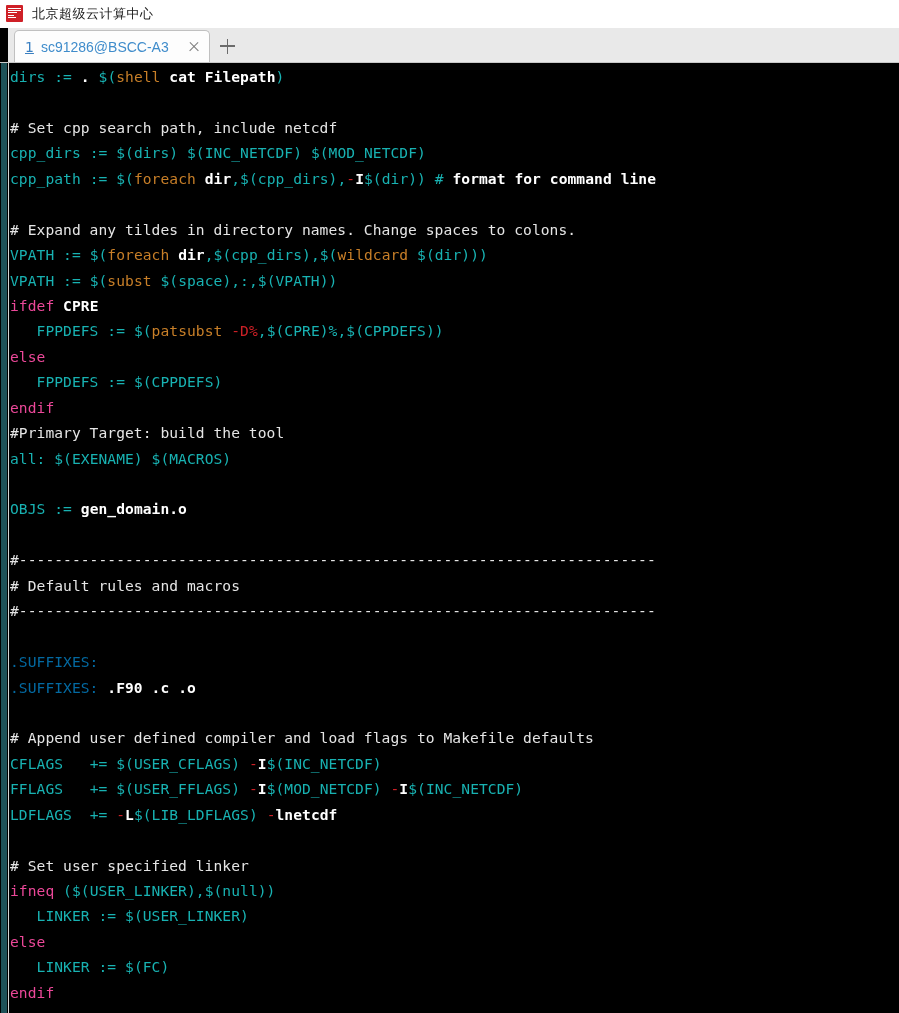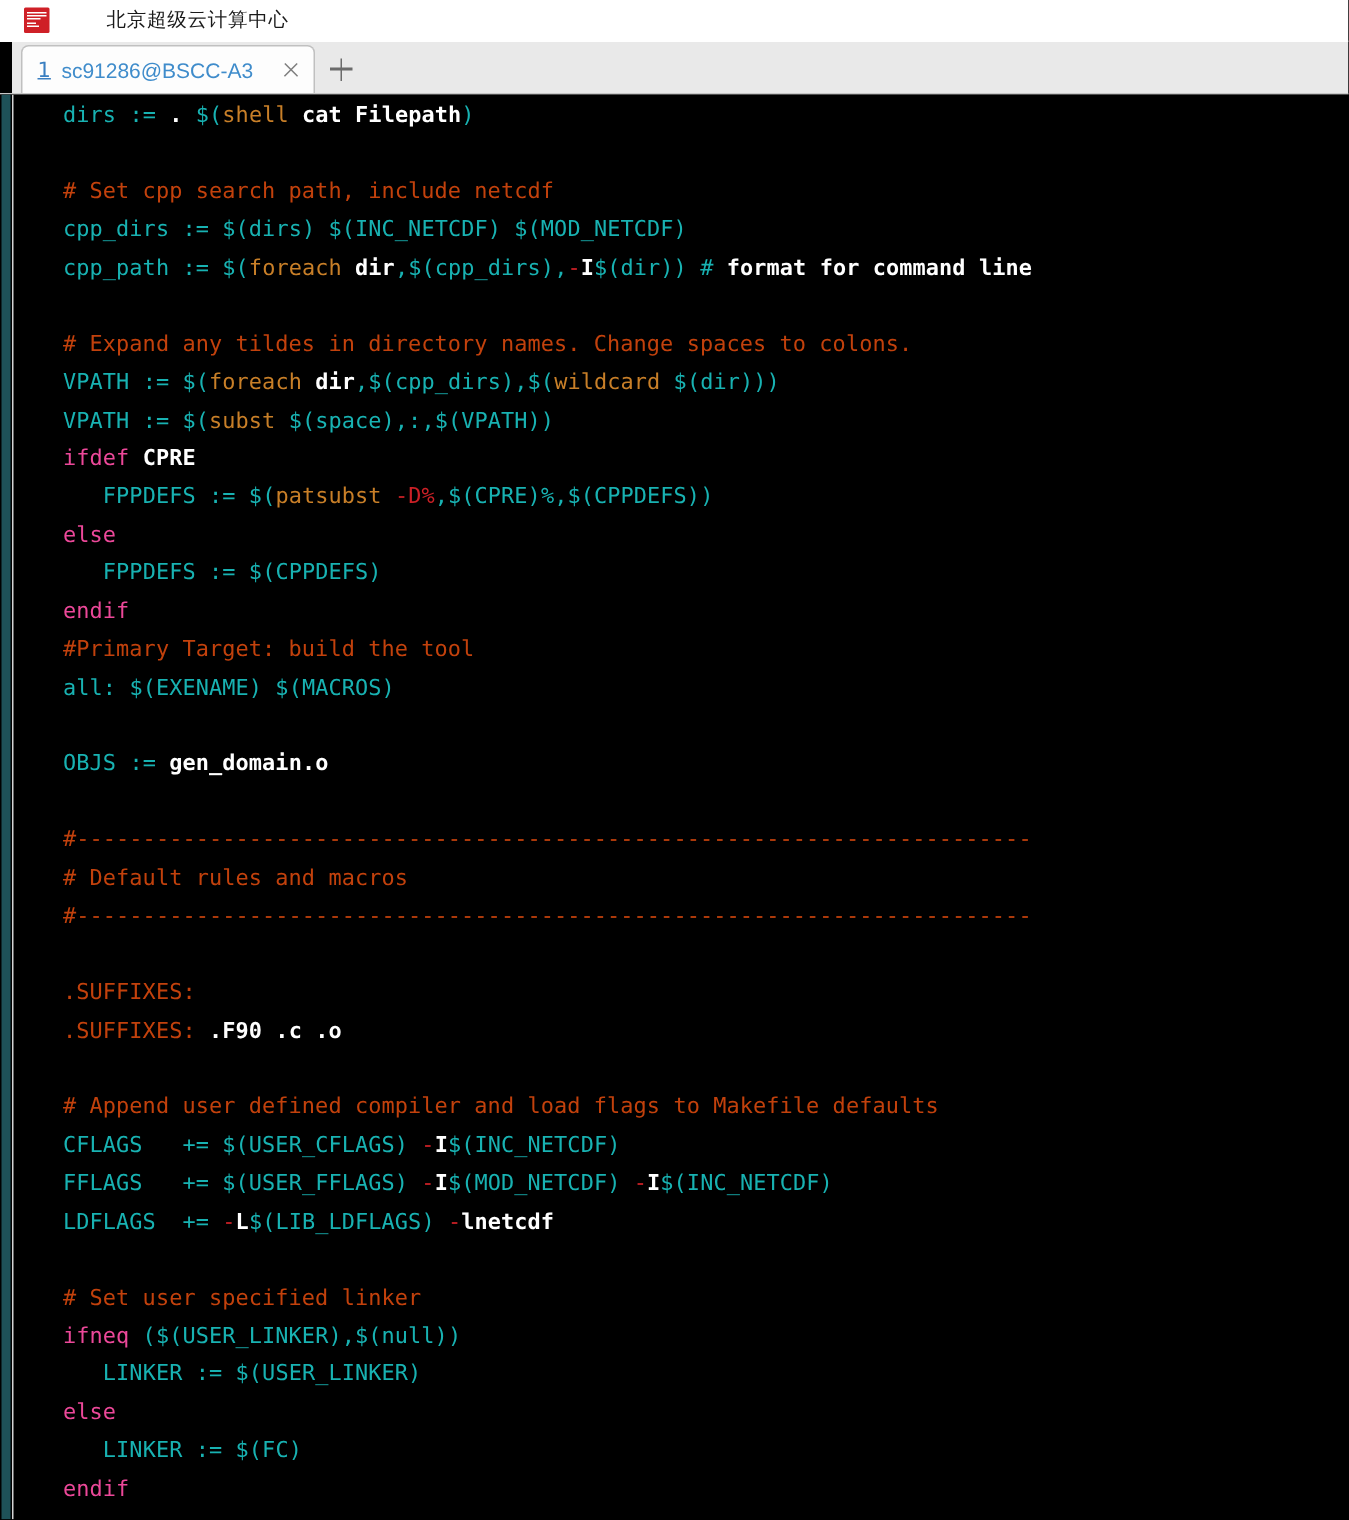--- a/index.html
+++ b/index.html
@@ -13,24 +13,23 @@
     overflow: hidden;
     font-family: "DejaVu Sans Mono", monospace;
   }
 
   
   .titlebar {
     height: 28px;
     background: #ffffff;
     display: flex;
     align-items: center;
-    padding-left: 16px;
+    padding-left: 6px;
     box-sizing: border-box;
     border-bottom: 1px solid #ffffff;
-    gap: 29px;
   }
   .app-icon {
     width: 17px;
     height: 17px;
     background: #cf2027;
     margin-right: 9px;
     position: relative;
     overflow: hidden;
     flex: 0 0 auto;
     border-radius: 1px;
@@ -159,28 +158,28 @@
     right: 0;
     bottom: 0;
     padding-top: 1px;
     font-family: "DejaVu Sans Mono", monospace;
     font-size: 14.6px;
     line-height: 25.45px;
     white-space: pre;
     color: #b0b0b0;
     letter-spacing: 0.06px;
   }
-  .term-body .ln { height: 25.45px; padding-left: 32px; }
+  .term-body .ln { height: 25.45px; }
 
   
   .c-var   { color: #18b2b2; }               
-  .c-cmt   { color: #c2410c; }               
+  .c-cmt   { color: #e5e5e5; }               
   .c-kw    { color: #ec4899; }               
   .c-fn    { color: #c87f28; }               
-  .c-tgt   { color: #c2410c; }               
+  .c-tgt   { color: #0369a1; }               
   .c-white { color: #ffffff; font-weight: bold; }
   .c-red   { color: #cc2026; }
 </style>
 </head>
 <body>
 
 <div class="titlebar">
   <div class="app-icon">
     <span class="g g1"></span>
       <span class="g g2"></span>

